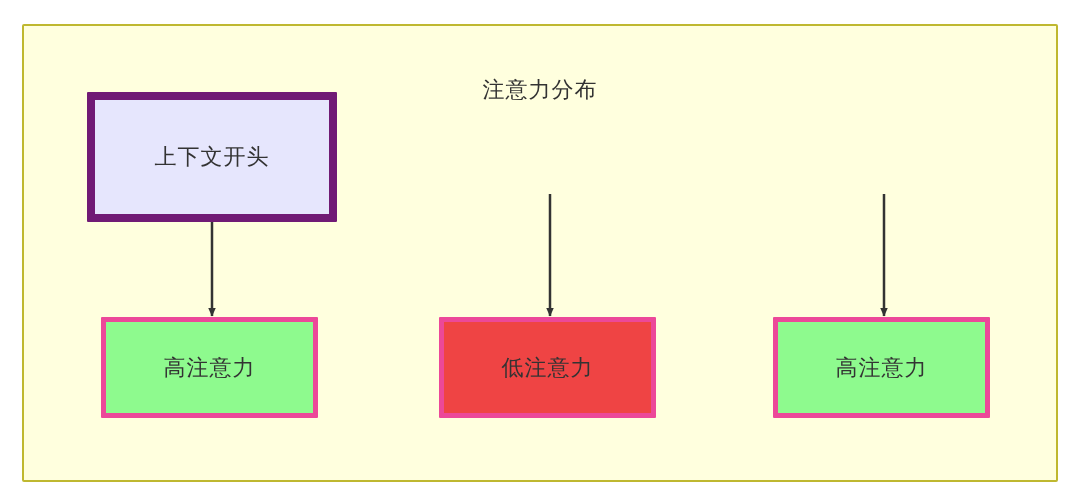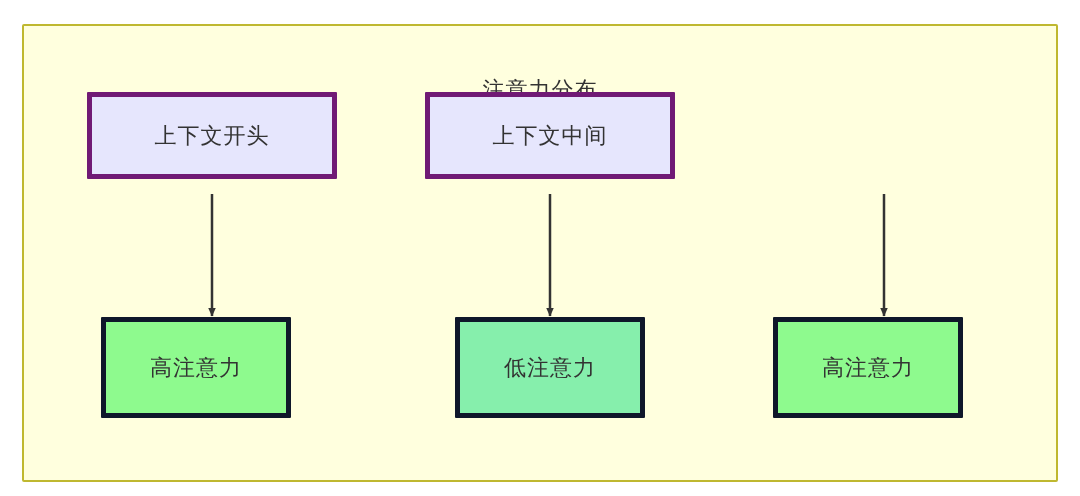--- a/index.html
+++ b/index.html
@@ -57,38 +57,37 @@
     justify-content: center;
     font-size: 22px;
     color: #333333;
     letter-spacing: 1px;
     white-space: nowrap;
     border-radius: 1px;
   }
 
   .node-context {
     width: 250px;
-    height: 87px;
+    height: 130px;
     background: #e6e6fd;
-    border: 5px solid #701a75;
+    border: 8px solid #701a75;
   }
 
   .node-result {
-    width: 190px;
+    width: 217px;
     height: 101px;
-    border: 5px solid #0f172a;
+    border: 5px solid #ec4899;
   }
 
   .node-high {
     background: #8efa8e;
   }
 
   .node-low {
-    background: #86efac;
-    margin-left: 16px;
+    background: #ef4444;
   }
 
   
   #edges {
     position: absolute;
     left: 0;
     top: 0;
     width: 1080px;
     height: 496px;
     pointer-events: none;
@@ -114,23 +113,20 @@
 
     <line x1="550" y1="194" x2="550" y2="316" stroke="#333333" stroke-width="2.5" marker-end="url(#arrowhead)"></line>
 
     <line x1="884" y1="194" x2="884" y2="316" stroke="#333333" stroke-width="2.5" marker-end="url(#arrowhead)"></line>
   </svg>
 
   <div class="node node-context" style="left:87px; top:92px;">
     <span>上下文开头</span>
   </div>
 
-  <div class="node node-context" style="left:425px; top:92px;">
-    <span>上下文中间</span>
-  </div>
 
 
   <div class="node node-result node-high" style="left:101px; top:317px;">
     <span>高注意力</span>
   </div>
 
   <div class="node node-result node-low" style="left:439px; top:317px;">
     <span>低注意力</span>
   </div>
 

